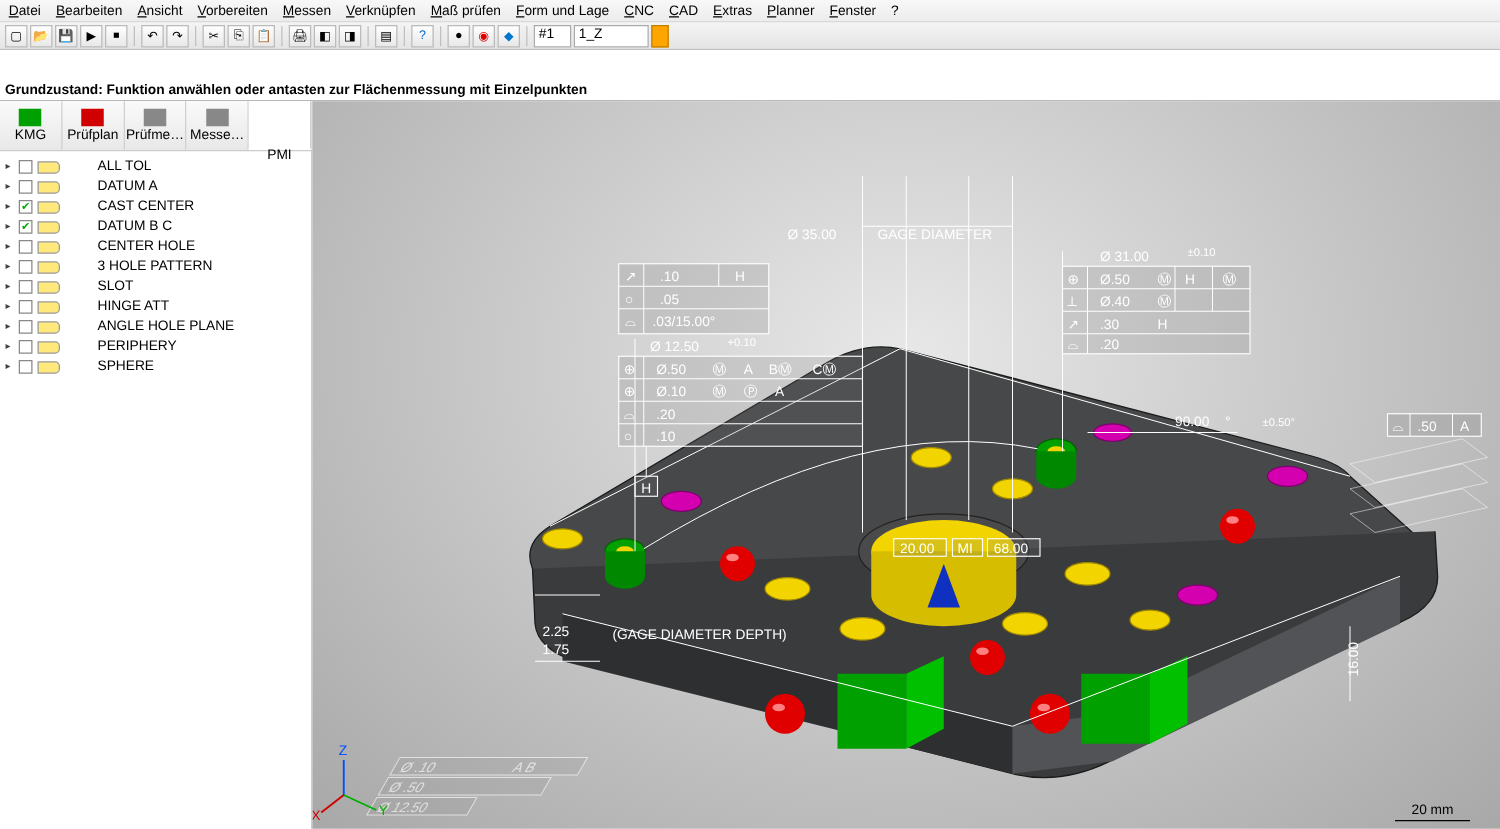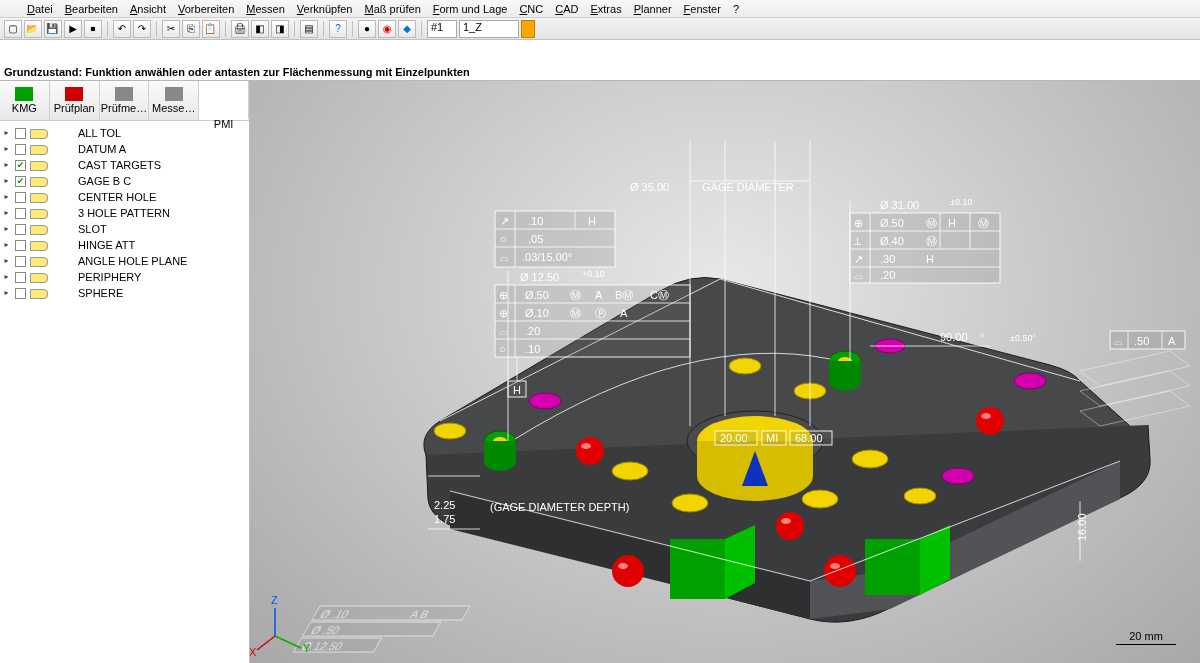--- a/index.html
+++ b/index.html
@@ -1,19 +1,19 @@
 <!DOCTYPE html>
 <html><head>
 <meta charset="utf-8">
 <style>
 * { margin: 0; padding: 0; box-sizing: border-box; font-family: Tahoma, Arial, sans-serif; font-size: 11px; }
 body { width: 1200px; height: 663px; background: #fff; overflow: hidden; }
 
 
-.menubar { height: 18px; background: linear-gradient(#f8f8f8,#ececec); border-bottom: 1px solid #d0d0d0; display: flex; align-items: center; padding-left: 21px; }
+.menubar { height: 18px; background: linear-gradient(#f8f8f8,#ececec); border-bottom: 1px solid #d0d0d0; display: flex; align-items: center; padding-left: 1px; }
 .menu-item { padding: 1px 6px; cursor: default; }
 .menu-item u { text-decoration: underline; }
 
 
 .toolbar { height: 22px; background: linear-gradient(#f4f4f4,#e4e4e4); border-bottom: 1px solid #c0c0c0; display: flex; align-items: center; padding-left: 4px; gap: 2px; }
 .tb-btn { width: 18px; height: 18px; border: 1px solid #bbb; background: linear-gradient(#fff,#e8e8e8); display: flex; align-items: center; justify-content: center; font-size: 10px; }
 .tb-sep { width: 1px; height: 16px; background: #c0c0c0; margin: 0 3px; }
 .coord-input { height: 18px; border: 1px solid #aaa; padding: 0 3px; background: #fff; }
 .orange-dd { width: 14px; height: 18px; background: orange; border: 1px solid #c08000; }
 
@@ -42,21 +42,21 @@
 .viewport svg { width: 100%; height: 100%; display: block; }
 
 
 .bottombar { height: 22px; background: linear-gradient(#f4f4f4,#e0e0e0); border-top: 1px solid #bbb; display: flex; align-items: center; padding-left: 260px; gap: 3px; }
 .bottombar .tb-btn { width: 20px; height: 18px; }
 
 
 .cad-text { fill: #fff; font-size: 11px; font-family: Arial; }
 .cad-thin { stroke: #fff; stroke-width: 0.8; fill: none; }
 .box { stroke: #fff; stroke-width: 0.9; fill: rgba(120,120,120,0.2); }
-.scale-bar { position:absolute; right: 24px; bottom: 20px; color:#000; font-size:11px; text-align:center; }
+.scale-bar { position:absolute; right: 24px; bottom: 8px; color:#000; font-size:11px; text-align:center; }
 .scale-line { width: 60px; border-top: 1px solid #000; margin-top: 2px; }
 </style>
 </head>
 <body>
 
 <div class="menubar" id="menubar">
     <div class="menu-item"><u>D</u>atei</div>
     <div class="menu-item"><u>B</u>earbeiten</div>
     <div class="menu-item"><u>A</u>nsicht</div>
     <div class="menu-item"><u>V</u>orbereiten</div>
@@ -140,27 +140,27 @@
         <div class="tree-row">
           <span class="expander">▸</span>
           <span class="chk"></span>
           <span class="flag"></span>
           <span class="tree-label">DATUM A</span>
         </div>
         <div class="tree-row">
           <span class="expander">▸</span>
           <span class="chk">✔</span>
           <span class="flag"></span>
-          <span class="tree-label">CAST TARGETS</span>
+          <span class="tree-label">CAST CENTER</span>
         </div>
         <div class="tree-row">
           <span class="expander">▸</span>
           <span class="chk">✔</span>
           <span class="flag"></span>
-          <span class="tree-label">GAGE B C</span>
+          <span class="tree-label">DATUM B C</span>
         </div>
         <div class="tree-row">
           <span class="expander">▸</span>
           <span class="chk"></span>
           <span class="flag"></span>
           <span class="tree-label">CENTER HOLE</span>
         </div>
         <div class="tree-row">
           <span class="expander">▸</span>
           <span class="chk"></span>

